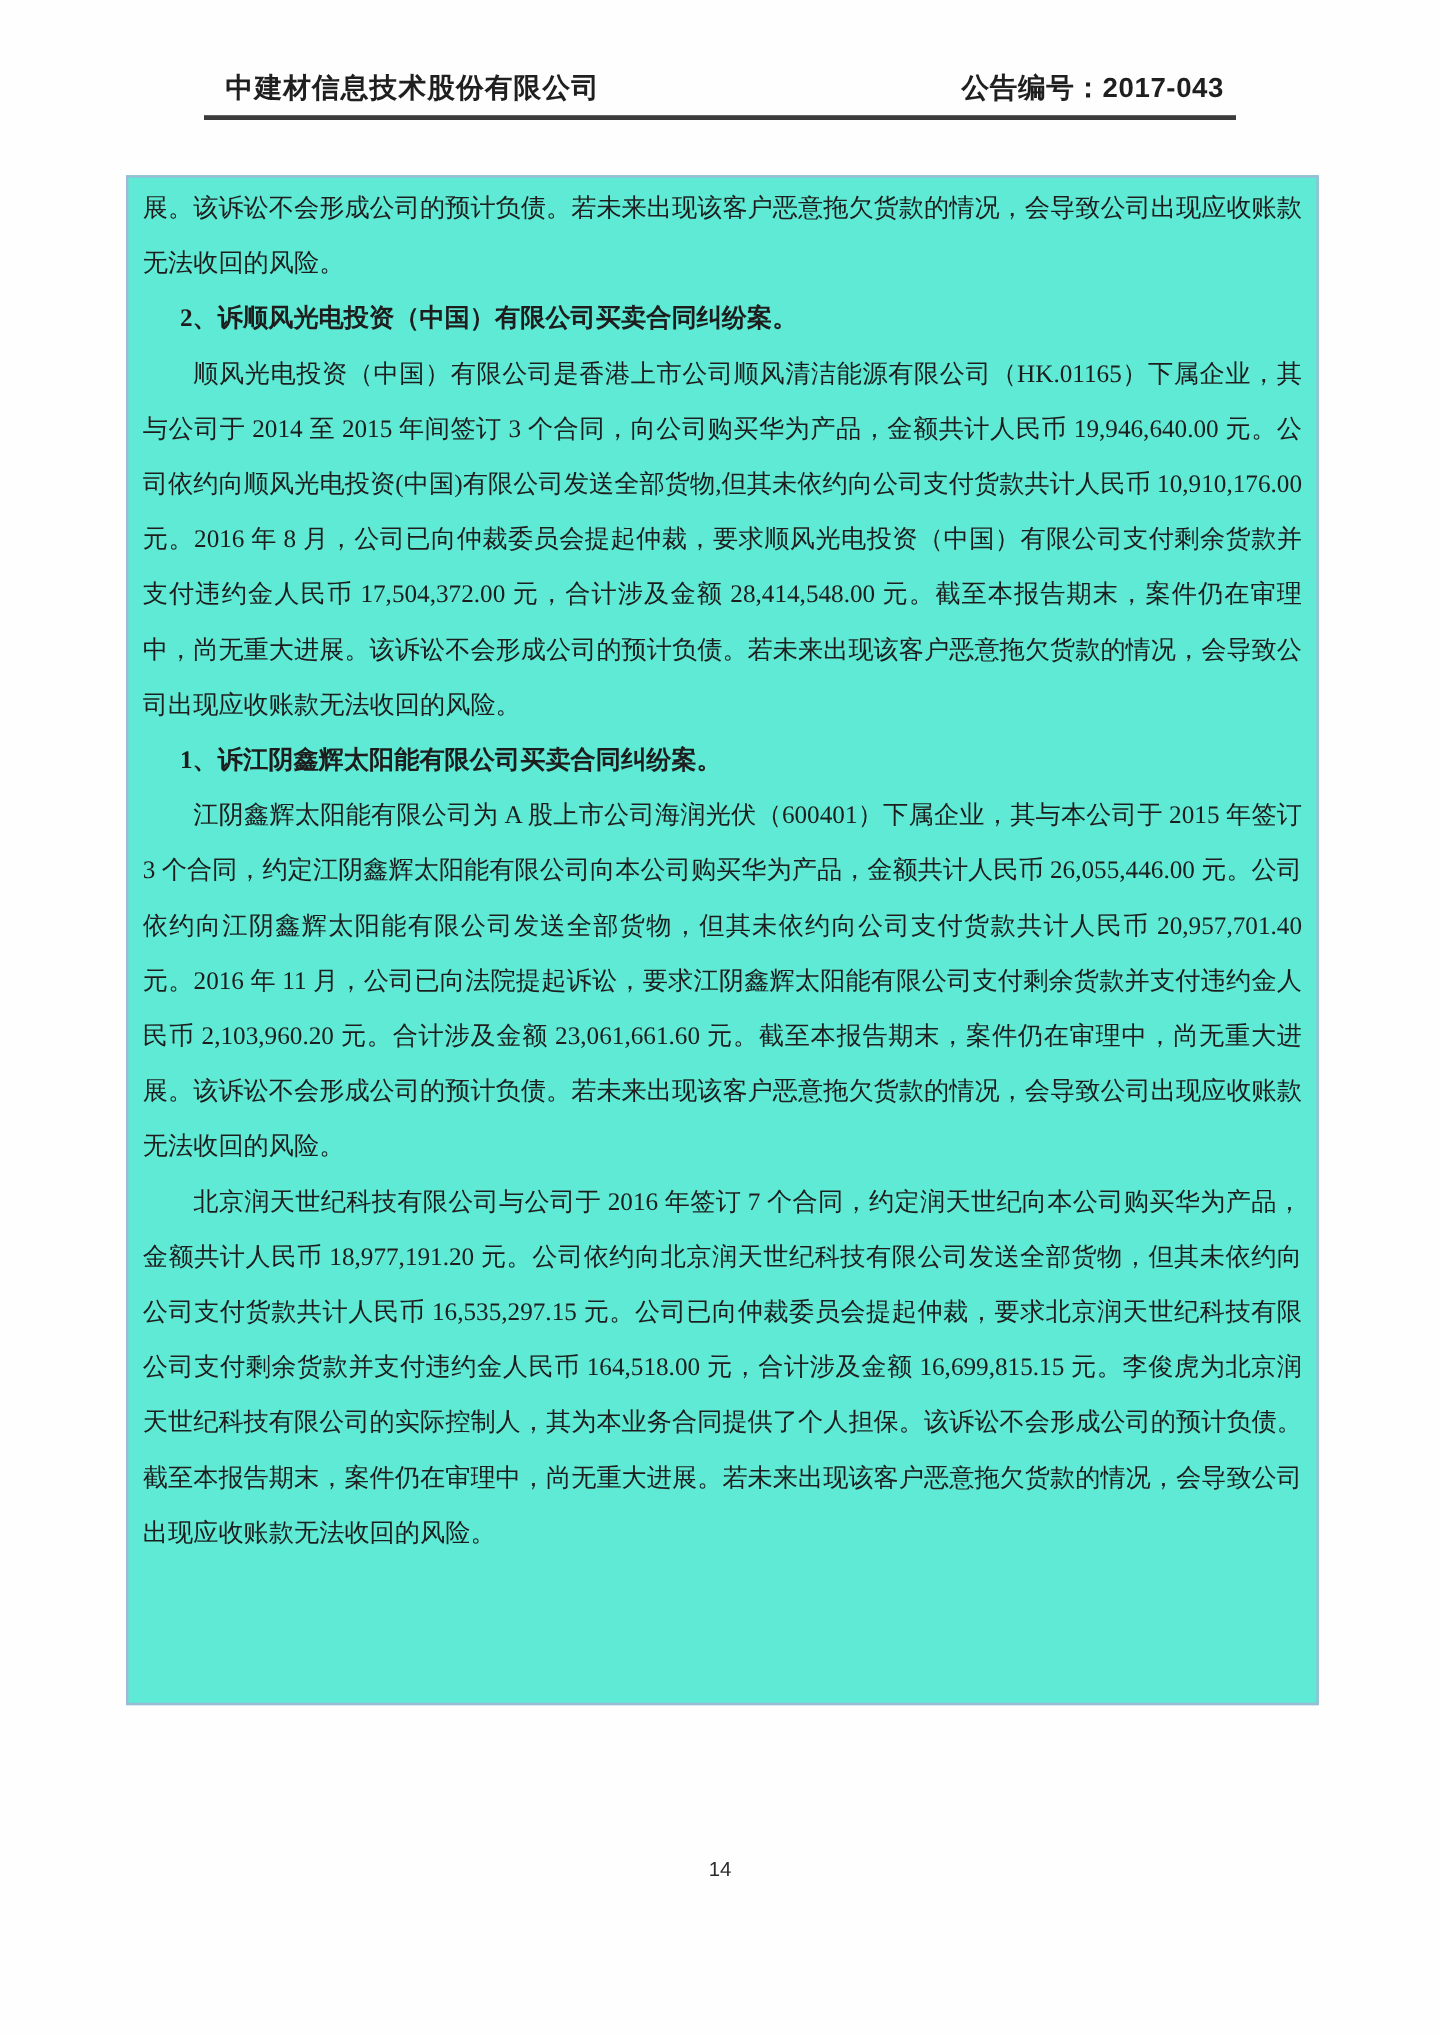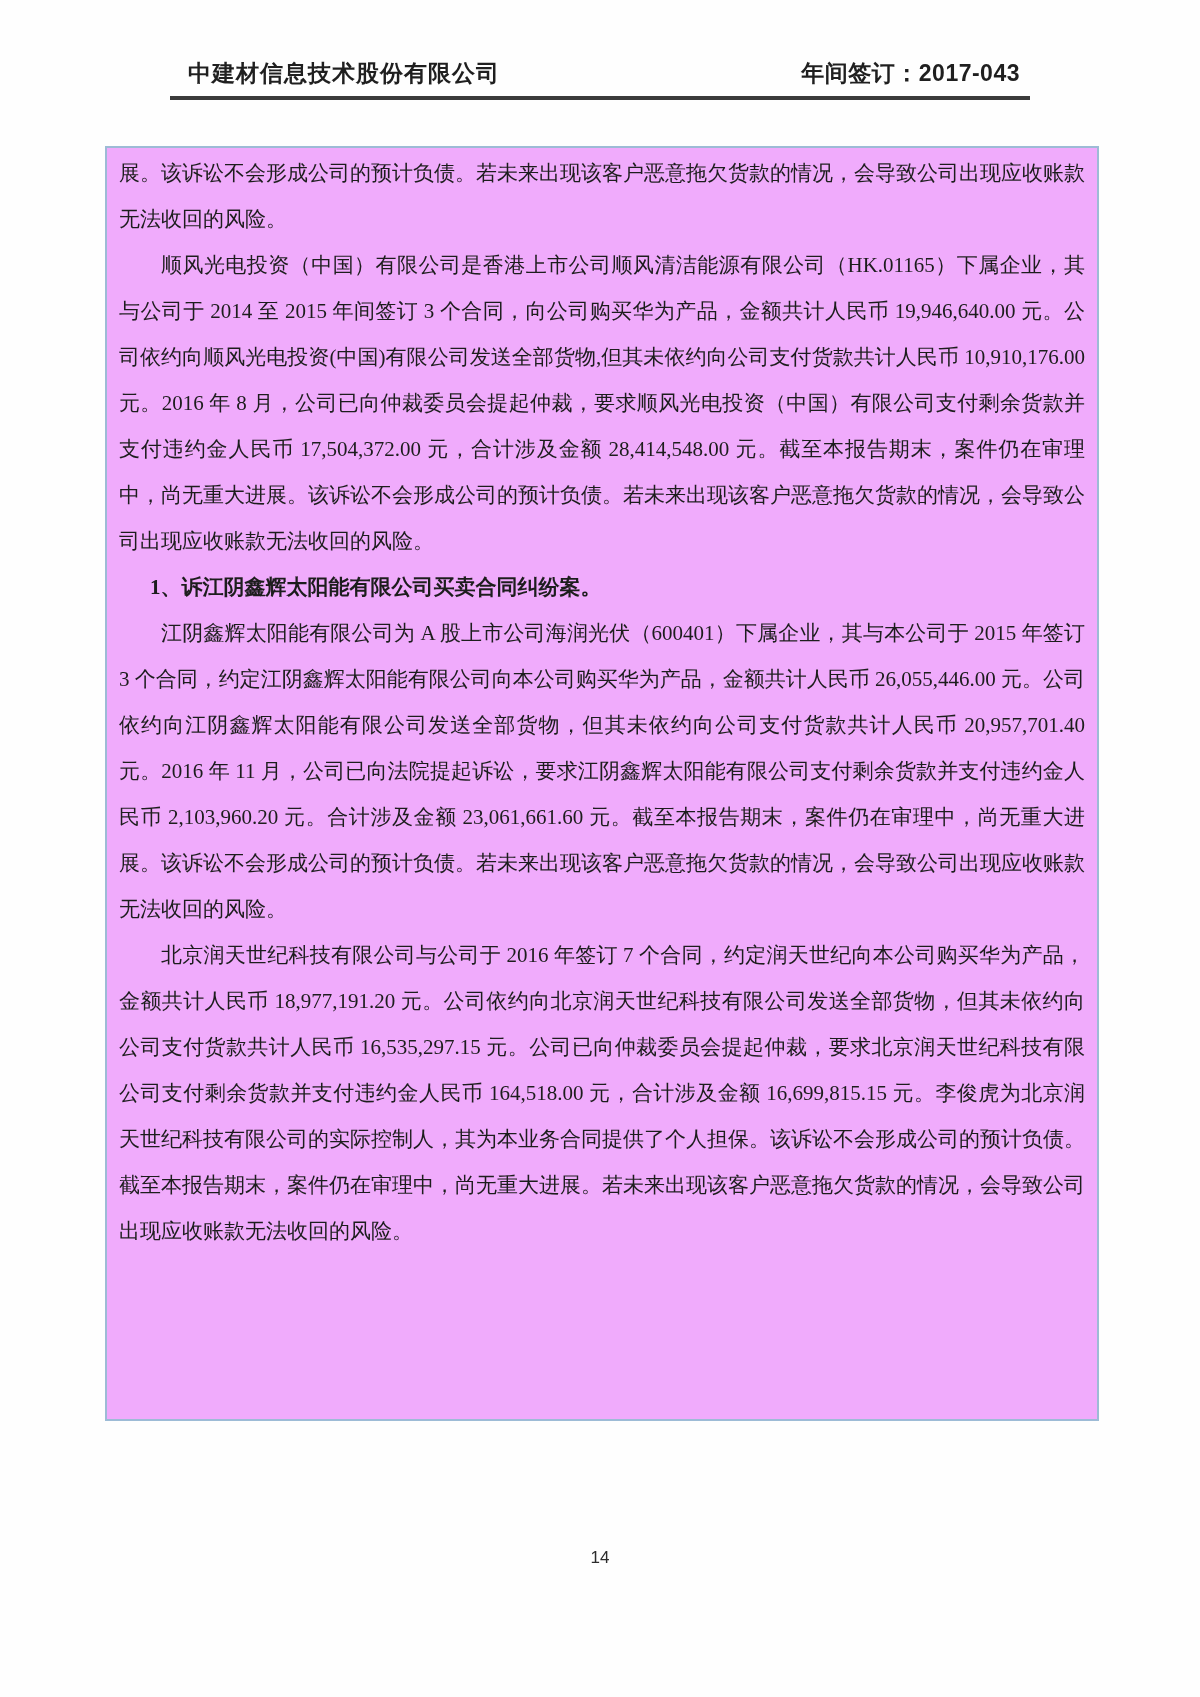--- a/index.html
+++ b/index.html
@@ -37,21 +37,21 @@
   .doc-header .announce .no { font-weight: 700; }
   
   .content-box {
     position: absolute;
     left: 105px;
     top: 146px;
     width: 994px;
     height: 1275px;
     box-sizing: border-box;
     border: 2px solid #9dbbd6;
-    background: #f0abfc;
+    background: #5eead4;
     padding: 2px 12px 0 12px;
   }
   .para, .case-heading {
     margin: 0;
     font-size: 21px;
     line-height: 46px;
     color: #1d1d1d;
     text-align: justify;
     text-justify: inter-ideograph;
     text-align-last: left;
@@ -78,26 +78,27 @@
     text-align: right;
   }
 </style>
 </head>
 <body>
 
 <div class="page">
 
   <header class="doc-header">
     <span class="company">中建材信息技术股份有限公司</span>
-    <span class="announce"><span>年间签订：</span><span class="no">2017-043</span></span>
+    <span class="announce"><span>公告编号：</span><span class="no">2017-043</span></span>
   </header>
 
   <main class="content-box">
     <p class="para no-indent">展。该诉讼不会形成公司的预计负债。若未来出现该客户恶意拖欠货款的情况，会导致公司出现应收账款无法收回的风险。</p>
 
+    <h3 class="case-heading">2、诉顺风光电投资（中国）有限公司买卖合同纠纷案。</h3>
     <p class="para">顺风光电投资（中国）有限公司是香港上市公司顺风清洁能源有限公司（HK.01165）下属企业，其与公司于 2014 至 2015 年间签订 3 个合同，向公司购买华为产品，金额共计人民币 19,946,640.00 元。公司依约向顺风光电投资(中国)有限公司发送全部货物,但其未依约向公司支付货款共计人民币 10,910,176.00 元。2016 年 8 月，公司已向仲裁委员会提起仲裁，要求顺风光电投资（中国）有限公司支付剩余货款并支付违约金人民币 17,504,372.00 元，合计涉及金额 28,414,548.00 元。截至本报告期末，案件仍在审理中，尚无重大进展。该诉讼不会形成公司的预计负债。若未来出现该客户恶意拖欠货款的情况，会导致公司出现应收账款无法收回的风险。</p>
 
     <h3 class="case-heading">1、诉江阴鑫辉太阳能有限公司买卖合同纠纷案。</h3>
     <p class="para">江阴鑫辉太阳能有限公司为 A 股上市公司海润光伏（600401）下属企业，其与本公司于 2015 年签订 3 个合同，约定江阴鑫辉太阳能有限公司向本公司购买华为产品，金额共计人民币 26,055,446.00 元。公司依约向江阴鑫辉太阳能有限公司发送全部货物，但其未依约向公司支付货款共计人民币 20,957,701.40 元。2016 年 11 月，公司已向法院提起诉讼，要求江阴鑫辉太阳能有限公司支付剩余货款并支付违约金人民币 2,103,960.20 元。合计涉及金额 23,061,661.60 元。截至本报告期末，案件仍在审理中，尚无重大进展。该诉讼不会形成公司的预计负债。若未来出现该客户恶意拖欠货款的情况，会导致公司出现应收账款无法收回的风险。</p>
 
     <p class="para">北京润天世纪科技有限公司与公司于 2016 年签订 7 个合同，约定润天世纪向本公司购买华为产品，金额共计人民币 18,977,191.20 元。公司依约向北京润天世纪科技有限公司发送全部货物，但其未依约向公司支付货款共计人民币 16,535,297.15 元。公司已向仲裁委员会提起仲裁，要求北京润天世纪科技有限公司支付剩余货款并支付违约金人民币 164,518.00 元，合计涉及金额 16,699,815.15 元。李俊虎为北京润天世纪科技有限公司的实际控制人，其为本业务合同提供了个人担保。该诉讼不会形成公司的预计负债。截至本报告期末，案件仍在审理中，尚无重大进展。若未来出现该客户恶意拖欠货款的情况，会导致公司出现应收账款无法收回的风险。</p>
   </main>
 
   <footer class="page-footer">
     <span class="page-number">14</span>

